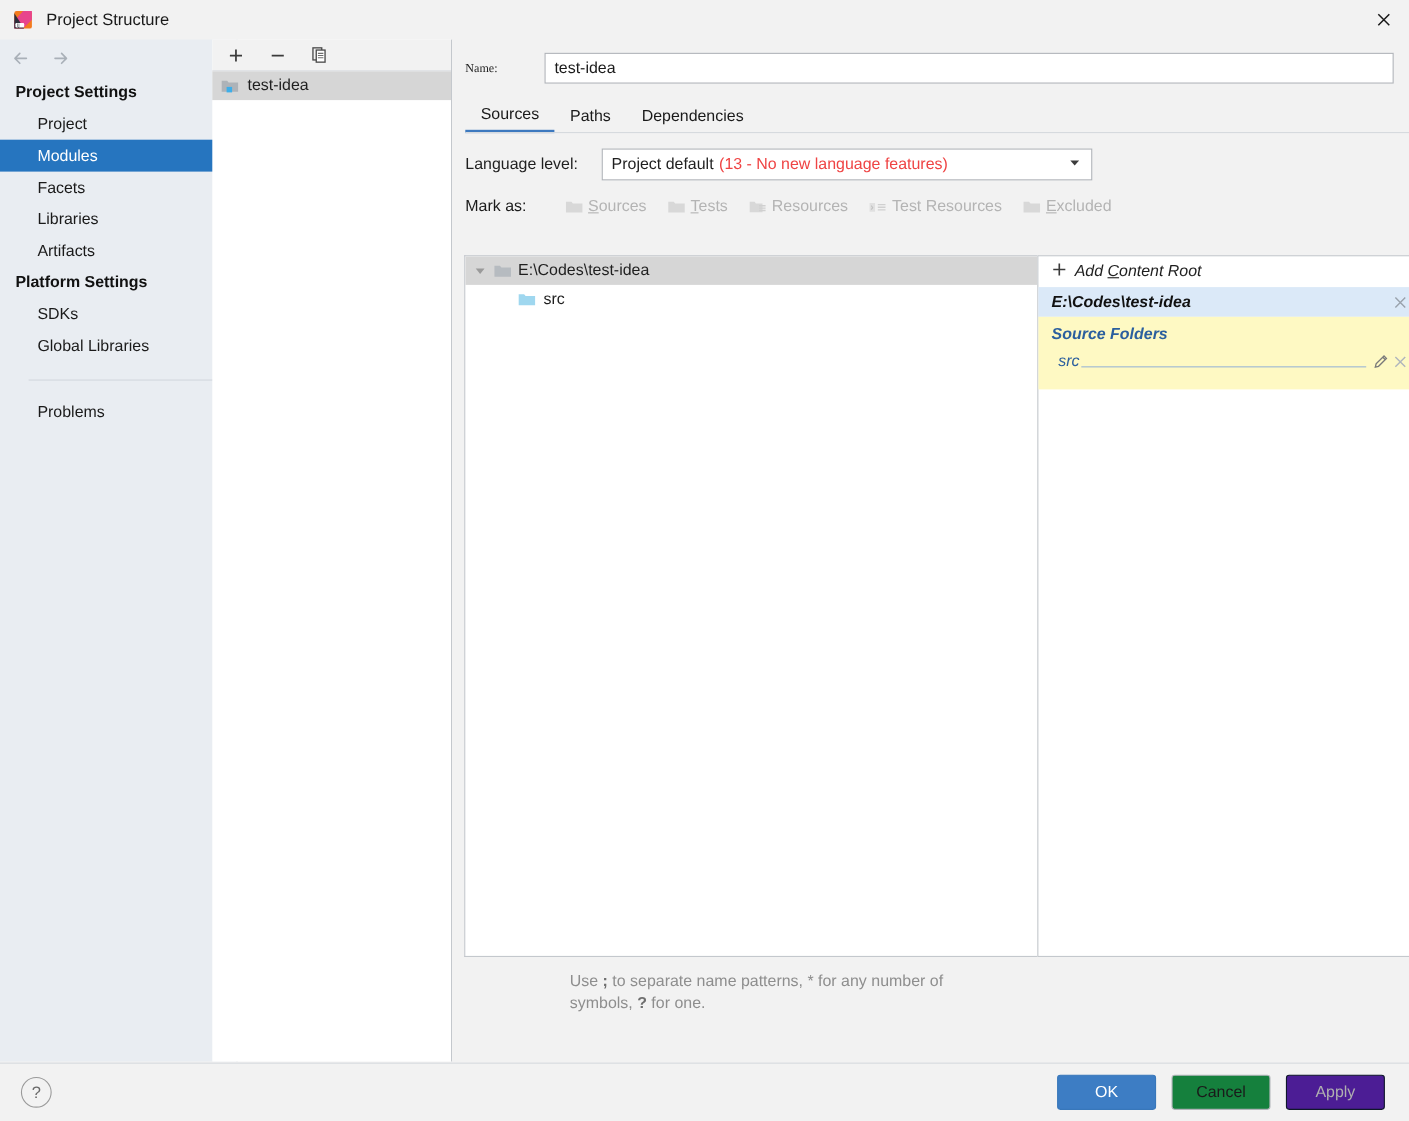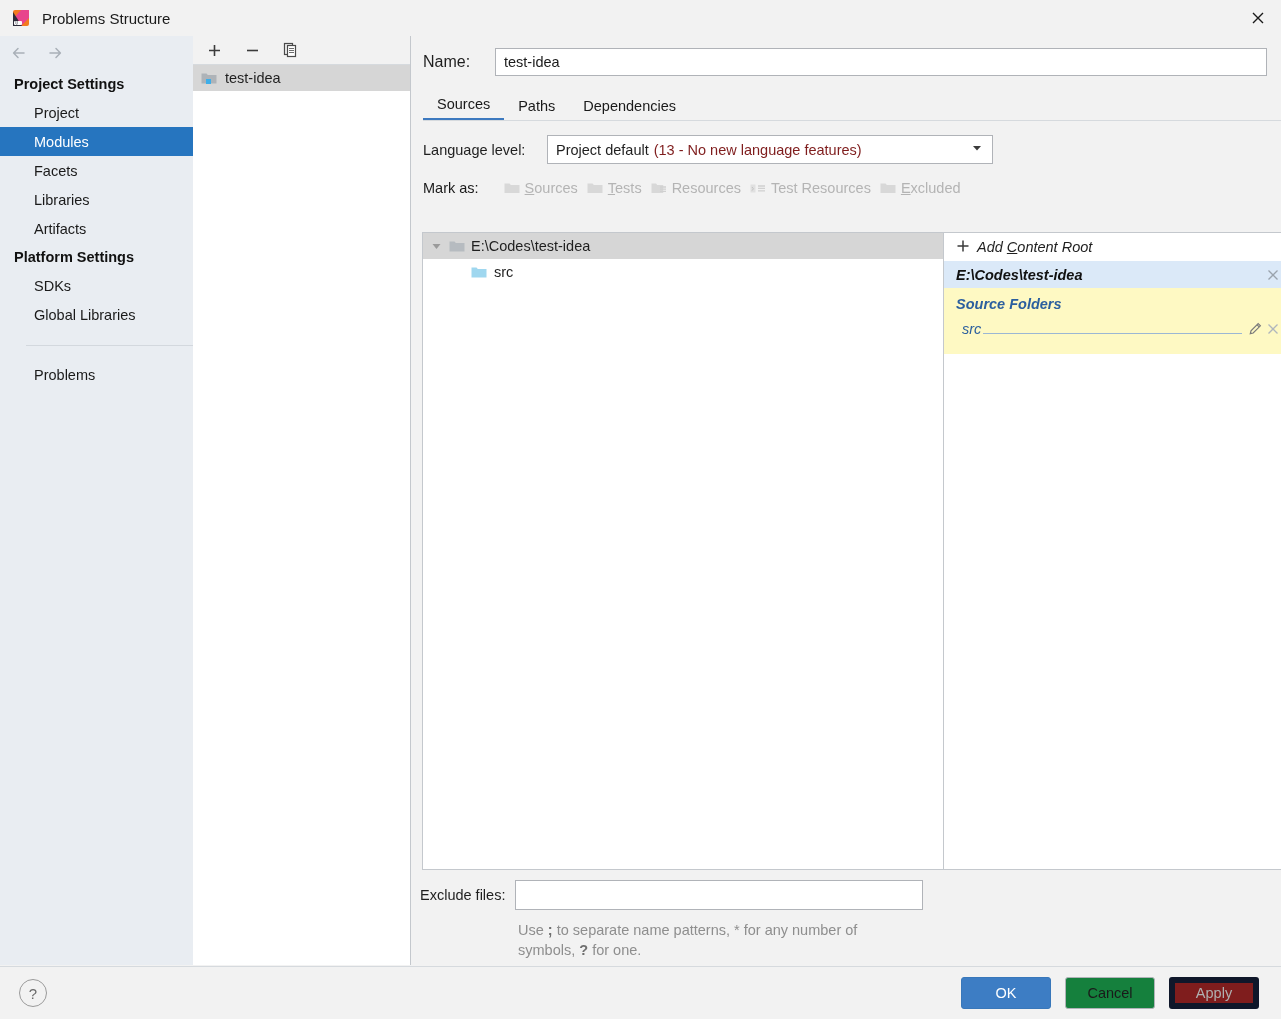--- a/index.html
+++ b/index.html
@@ -59,41 +59,41 @@
     background: #d6d6d6; font-size: 14.5px;
   }
   .folder-ico { width: 16px; height: 14px; position: relative; flex: none; }
 
   
   .main {
     position: absolute; left: 411px; top: 36px; width: 870px; height: 929px;
     background: #f2f2f2;
   }
   .name-row { display: flex; align-items: center; height: 40px; padding: 12px 14px 0 12px; }
-  .name-label { width: 72px; font-size: 16px; }
+  .name-label { width: 72px; font-size: 11px; font-family: Liberation Serif, serif; }
   .txt-input {
     flex: 1; height: 28px; background: #ffffff; border: 1px solid #b0b3b8;
     padding: 0 8px; font-family: "Liberation Sans", sans-serif; font-size: 14.5px; color: #1a1a1a;
   }
   .tabs { display: flex; margin: 14px 0 0 12px; position: relative; height: 31px; }
   .tab {
     padding: 0 14px; font-size: 14.5px; color: #1a1a1a; height: 31px;
     display: flex; align-items: center; cursor: default;
   }
   .tab.active { border-bottom: 3px solid #3d79bf; }
   .tabs-underline { position: absolute; left: 0; right: 0; bottom: 0; height: 1px; background: #d6dade; }
   .ll-row { display: flex; align-items: center; padding: 14px 0 0 12px; }
   .ll-label { width: 124px; font-size: 14.5px; }
   .combo {
     width: 446px; height: 29px; background: #ffffff; border: 1px solid #b0b3b8;
     display: flex; align-items: center; padding: 0 8px; font-size: 14.5px; cursor: default;
   }
-  .combo .dim { color: #7f1d1d; margin-left: 5px; }
+  .combo .dim { color: #ef4444; margin-left: 5px; }
   .combo .arrow { margin-left: auto; }
-  .markas-row { display: flex; align-items: center; padding: 16px 0 0 12px; gap: 9px; font-size: 14.5px; }
+  .markas-row { display: flex; align-items: center; padding: 16px 0 0 12px; gap: 19px; font-size: 14.5px; }
   .markas-label { margin-right: 16px; color: #1a1a1a; }
   .markas-item { display: flex; align-items: center; gap: 5px; color: #b4b4b4; cursor: default; }
   .markas-item .lbl { text-decoration: none; }
   .markas-item .lbl u { text-decoration: underline; }
   .folder-dis { width: 16px; height: 13px; position: relative; flex: none; }
 
   
   .panes {
     position: absolute; left: 11px; top: 196px; width: 869px; height: 638px;
     display: flex;
@@ -150,38 +150,38 @@
     display: flex; align-items: center; justify-content: center; cursor: default;
   }
   .btn-group { margin-left: auto; margin-right: 22px; display: flex; gap: 14px; }
   .btn {
     width: 90px; height: 32px; border-radius: 3px; font-size: 14.5px;
     display: flex; align-items: center; justify-content: center;
     font-family: "Liberation Sans", sans-serif; cursor: default;
   }
   .btn.primary { background: #3d7dc4; color: #ffffff; border: 1px solid #3877ba; }
   .btn.normal { background: #15803d; color: #1a1a1a; border: 1px solid #b0b3b8; }
-  .btn.disabled { background: #7f1d1d; color: #b0b0b0; border: 6px solid #0f172a; }
+  .btn.disabled { background: #4c1d95; color: #b0b0b0; border: 1px solid #0f172a; }
 </style>
 </head>
 <body>
 
 <div class="dialog">
 
   <div class="titlebar">
     <span class="title-icon">
       <svg width="18" height="18" viewBox="0 0 18 18">
         <rect x="1" y="1" width="16" height="16" rx="2" fill="#f37a1f"></rect>
         <path d="M1 10 L9 1 L17 1 L17 9 L9 17 L1 17 Z" fill="#e8448c"></path>
         <path d="M1 3 L1 17 L10 17 Z" fill="#2d2d3a"></path>
         <rect x="2" y="12" width="8" height="4" rx="1" fill="#ffffff"></rect>
         <text x="3.2" y="15.4" font-family="DejaVu Sans" font-size="4.4" fill="#2d2d3a">IJ</text>
       </svg>
     </span>
-    <span class="title-text">Problems Structure</span>
+    <span class="title-text">Project Structure</span>
     <div class="close-btn">
       <svg width="14" height="14" viewBox="0 0 14 14">
         <path d="M2 2 L12 12 M12 2 L2 12" stroke="#1a1a1a" stroke-width="1.4" fill="none"></path>
       </svg>
     </div>
   </div>
 
   <div class="sidebar">
     <div class="nav-arrows">
       <span class="nav-arrow">
@@ -381,24 +381,20 @@
               <svg width="12" height="12" viewBox="0 0 12 12">
                   <path d="M1.5 1.5 L10.5 10.5 M10.5 1.5 L1.5 10.5" stroke="#b0b6bd" stroke-width="1.3"></path>
                 </svg>
             </span>
           </div>
         </div>
       </div>
     </div>
 
     <div class="excl-wrap">
-      <div class="excl-row">
-        <span class="excl-label">Exclude files:</span>
-        <input class="excl-input" type="text" value="" style="">
-      </div>
       <div class="excl-hint"><span>Use </span><b>;</b><span> to separate name patterns, * for any number of symbols, </span><b>?</b><span> for one.</span></div>
     </div>
 
   </div>
 
   <div class="bottom">
     <div class="help-btn">?</div>
     <div class="btn-group">
       <div class="btn primary">OK</div>
       <div class="btn normal">Cancel</div>

